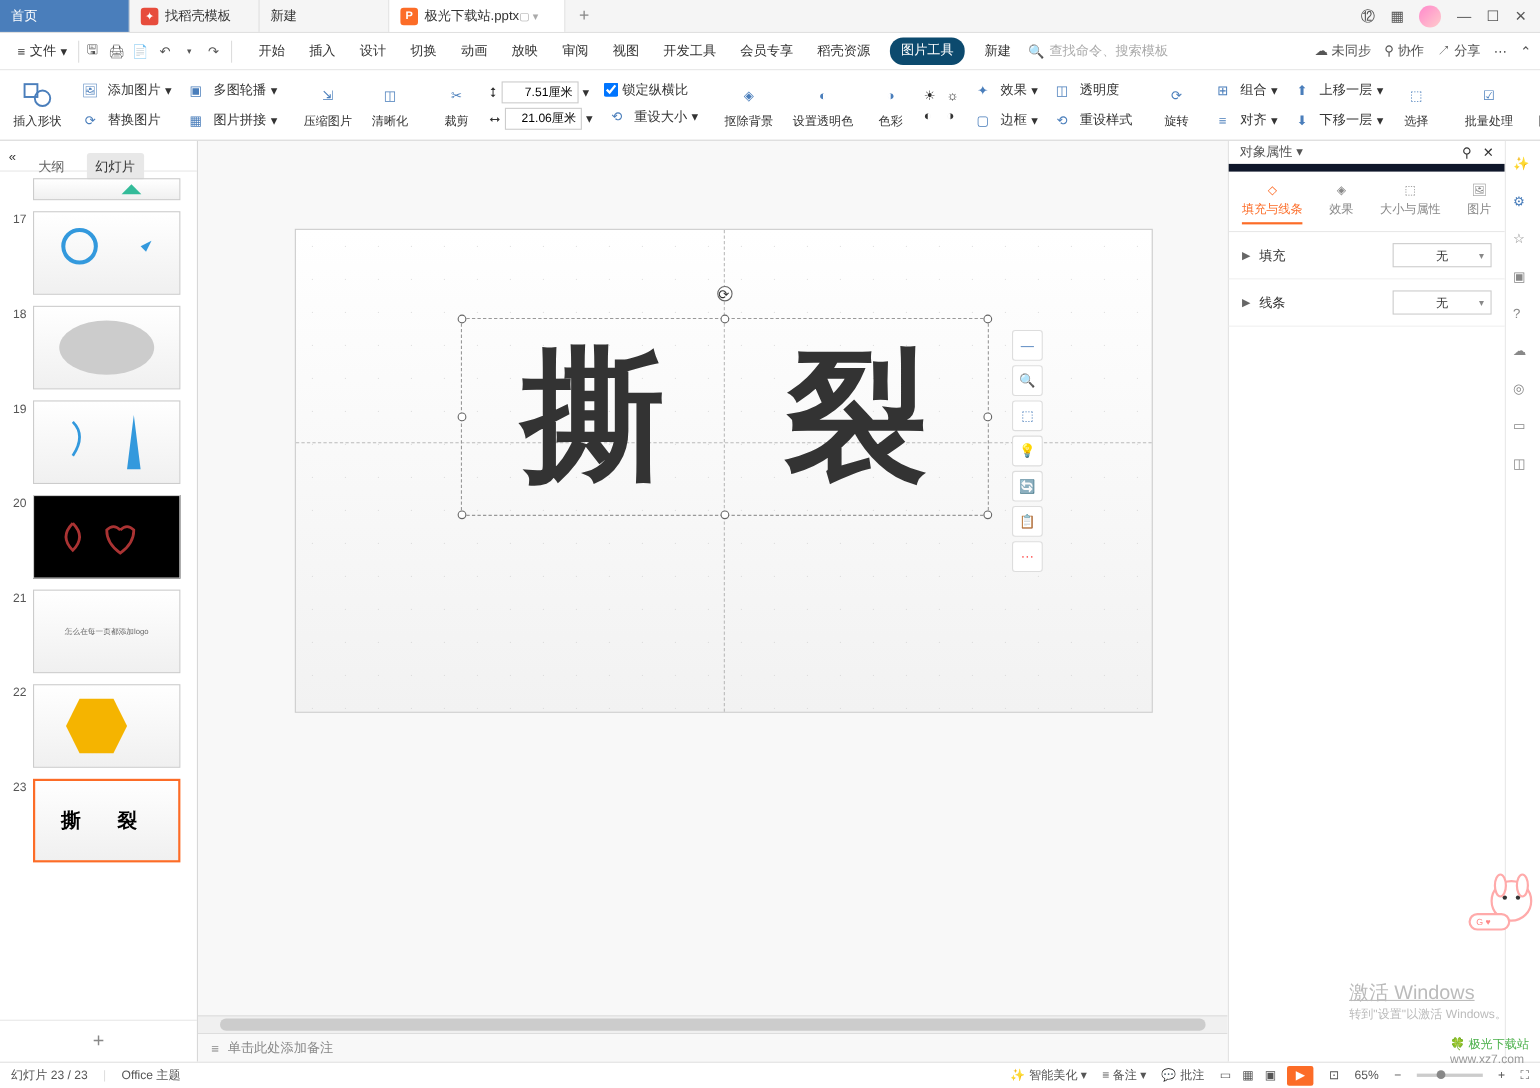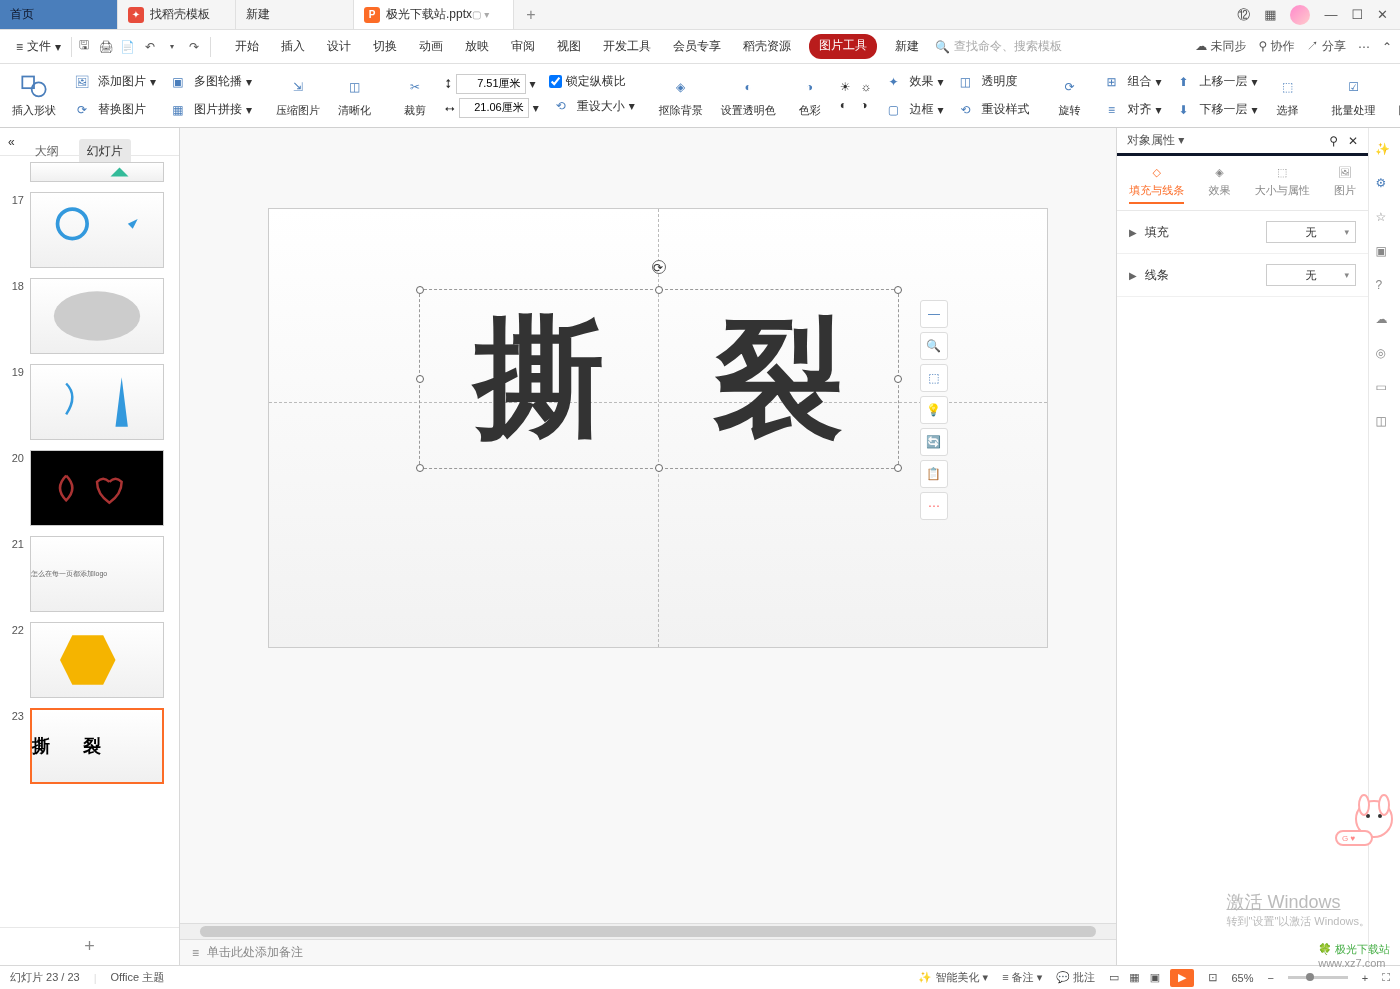--- a/index.html
+++ b/index.html
@@ -1,36 +1,36 @@
 <!DOCTYPE html>
 <html><head>
 <meta charset="utf-8">
 <style>
 * { box-sizing: border-box; margin: 0; padding: 0; font-family: "Microsoft YaHei", sans-serif; }
 body { background: #fff; font-size: 12px; color: #333; overflow: hidden; }
 
 .title-bar { height: 30px; display: flex; align-items: stretch; background: #f5f5f5; border-bottom: 1px solid #e0e0e0; }
 .tab { display: flex; align-items: center; padding: 0 24px 0 10px; border-right: 1px solid #e0e0e0; position: relative; min-width: 118px; }
-.tab.active { background: #4a7ebb; color: #0f172a; }
+.tab.active { background: #4a7ebb; color: #ffffff; }
 .tab.doc { background: #fff; }
 .tab .ico { width: 16px; height: 16px; margin-right: 6px; display: inline-flex; align-items: center; justify-content: center; border-radius: 3px; font-size: 10px; }
 .tab .ico.red { background: #e74c3c; color: #fff; }
 .tab .ico.orange { background: #fc6c27; color: #fff; font-weight: bold; }
 .add-tab { display: flex; align-items: center; padding: 0 12px; font-size: 16px; color: #888; }
 .title-spacer { flex: 1; }
 .win-controls { display: flex; align-items: center; gap: 14px; padding: 0 12px; }
 .win-controls span { font-size: 13px; color: #555; }
 .avatar { width: 20px; height: 20px; border-radius: 50%; background: linear-gradient(135deg,#f8c,#fcc); display:inline-block; }
 
 .menu-bar { height: 34px; display: flex; align-items: center; background: #fff; border-bottom: 1px solid #e0e0e0; padding: 0 8px; gap: 2px; }
 .file-btn { display: flex; align-items: center; gap: 4px; padding: 4px 8px; }
 .qa-icon { width: 20px; height: 20px; display: inline-flex; align-items: center; justify-content: center; color: #555; }
 .menu-tabs { display: flex; gap: 14px; margin-left: 14px; }
 .menu-tab { padding: 4px 4px; color: #333; }
-.menu-tab.highlight { background: #b91c1c; color: #fff; border-radius: 12px; padding: 3px 10px; }
+.menu-tab.highlight { background: #0c4a6e; color: #fff; border-radius: 12px; padding: 3px 10px; }
 .search-box { margin-left: 10px; color: #aaa; display: flex; align-items: center; gap: 4px; }
 .menu-right { margin-left: auto; display: flex; align-items: center; gap: 12px; color: #555; }
 
 .ribbon { height: 64px; display: flex; align-items: center; background: #fff; border-bottom: 1px solid #d0d0d0; padding: 4px 8px; gap: 10px; overflow: hidden; }
 .rgroup { display: flex; flex-direction: column; align-items: center; gap: 2px; padding: 0 4px; }
 .rgroup .lbl { font-size: 11px; color: #333; white-space: nowrap; }
 .rgroup-h { display: flex; flex-direction: column; gap: 4px; }
 .rgroup-h .row { display: flex; align-items: center; gap: 4px; white-space: nowrap; }
 .ribbon-sep { width: 1px; height: 50px; background: #e0e0e0; }
 .size-input { width: 70px; height: 20px; border: 1px solid #ccc; font-size: 11px; padding: 0 4px; text-align: right; }
@@ -38,21 +38,21 @@
 .ribbon-ico-lg { width: 32px; height: 28px; }
 
 .main { display: flex; height: calc(100vh - 30px - 34px - 64px - 24px); }
 .thumb-panel { width: 180px; background: #fff; border-right: 1px solid #d8d8d8; display: flex; flex-direction: column; }
 .thumb-header { display: flex; align-items: center; height: 28px; padding: 0 8px; gap: 12px; border-bottom: 1px solid #e8e8e8; }
 .thumb-header .tt { padding: 4px 8px; color: #666; margin-top: 20px; }
 .thumb-header .tt.active { background: #e8e8e8; border-radius: 3px; color: #333; }
 .thumb-list { flex: 1; overflow-y: auto; padding: 6px 8px; }
 .thumb-row { display: flex; align-items: flex-start; gap: 6px; margin-bottom: 10px; }
 .thumb-num { width: 16px; text-align: right; font-size: 11px; color: #555; padding-top: 2px; }
-.thumb-img { width: 134px; height: 76px; background: linear-gradient(#fff,#f0f0f0); border: 1px solid #ccc; display: flex; align-items: center; font-size: 10px; color: #888; }
+.thumb-img { width: 134px; height: 76px; background: linear-gradient(#fff,#f0f0f0); border: 1px solid #ccc; display: flex; align-items: center; justify-content: center; font-size: 10px; color: #888; }
 .thumb-img.sel { border: 2px solid #fc6c27; }
 .thumb-add { text-align: center; padding: 8px; font-size: 18px; color: #888; border-top: 1px solid #e8e8e8; }
 
 .canvas-area { flex: 1; background: #f8f8f8; position: relative; overflow: auto; display: flex; flex-direction: column; }
 .canvas-scroll { flex: 1; position: relative; padding: 80px 0 0 20px; }
 .slide { width: 780px; height: 440px; background: linear-gradient(#fff 0%, #f2f2f2 100%); border: 1px solid #ccc; margin: 0 auto; position: relative; }
 .slide-content { position: absolute; left: 150px; top: 80px; width: 480px; height: 180px; border: 1px dashed #999; display: flex; align-items: center; justify-content: space-around; }
 .slide-content .big-char { font-size: 130px; font-weight: bold; font-family: "SimHei", sans-serif; }
 .handle { width: 8px; height: 8px; background: #fff; border: 1px solid #666; border-radius: 50%; position: absolute; }
 .rotate-handle { width: 14px; height: 14px; border: 1px solid #666; border-radius: 50%; position: absolute; top: -30px; left: 50%; transform: translateX(-50%); background: #fff; }
@@ -61,21 +61,21 @@
 .guides { position:absolute; inset:0; pointer-events:none; }
 .guide-v { position:absolute; top:0; bottom:0; width:0; border-left:1px dashed #bbb; }
 .guide-h { position:absolute; left:0; right:0; height:0; border-top:1px dashed #bbb; }
 .dots-grid { position:absolute; inset:0; background-image: radial-gradient(#ccc 0.5px, transparent 0.5px); background-size: 30px 30px; opacity:0.7; }
 
 .notes-bar { height: 26px; border-top: 1px solid #ddd; display: flex; align-items: center; padding: 0 12px; color: #888; gap: 8px; }
 .hscroll { height: 16px; background: #f0f0f0; border-top: 1px solid #ddd; position: relative; }
 .hscroll-thumb { position: absolute; left: 20px; right: 20px; top: 2px; bottom: 2px; background: #ccc; border-radius: 6px; }
 
 .props-panel { width: 252px; background: #fff; border-left: 1px solid #d8d8d8; display: flex; flex-direction: column; }
-.props-header { height: 28px; display: flex; align-items: center; padding: 0 10px; border-bottom: 3px solid #0f172a; }
+.props-header { height: 28px; display: flex; align-items: center; padding: 0 10px; border-bottom: 7px solid #0f172a; }
 .props-header .title { flex: 1; color: #555; }
 .props-tabs { display: flex; justify-content: space-around; padding: 10px 0 6px; border-bottom: 1px solid #e8e8e8; }
 .props-tab { display: flex; flex-direction: column; align-items: center; gap: 4px; color: #888; font-size: 11px; }
 .props-tab.active { color: #fc6c27; border-bottom: 2px solid #fc6c27; padding-bottom: 4px; }
 .props-section { padding: 10px 12px; display: flex; align-items: center; gap: 8px; border-bottom: 1px solid #f0f0f0; }
 .props-section .arrow { font-size: 10px; color: #666; }
 .props-select { margin-left: auto; width: 90px; height: 22px; border: 1px solid #ccc; font-size: 11px; display: flex; align-items: center; justify-content: center; position: relative; }
 .props-select::after { content: "▾"; position: absolute; right: 6px; color: #888; font-size: 9px; }
 
 .right-rail { width: 32px; background: #fff; border-left: 1px solid #e8e8e8; display: flex; flex-direction: column; align-items: center; gap: 16px; padding-top: 14px; }

